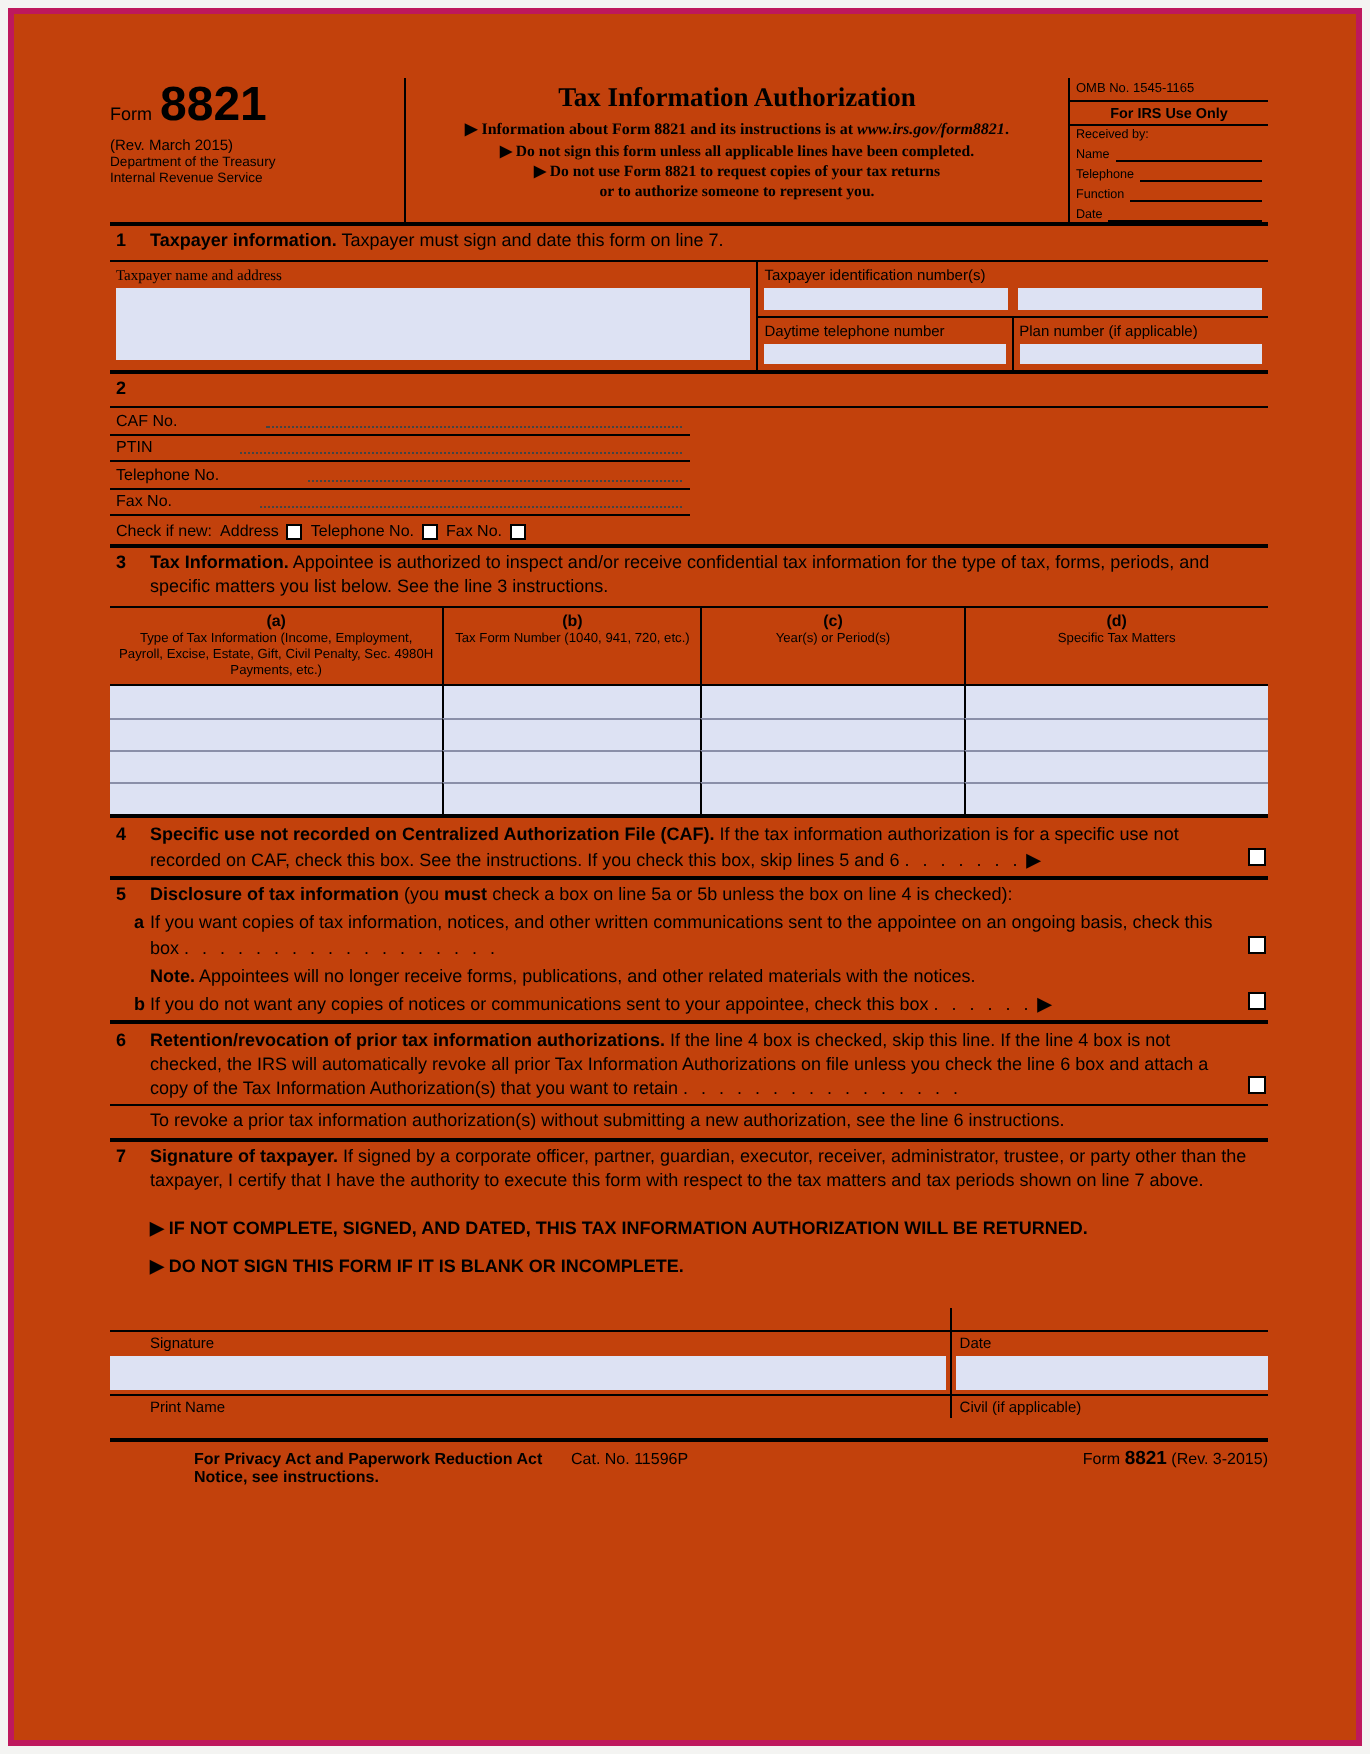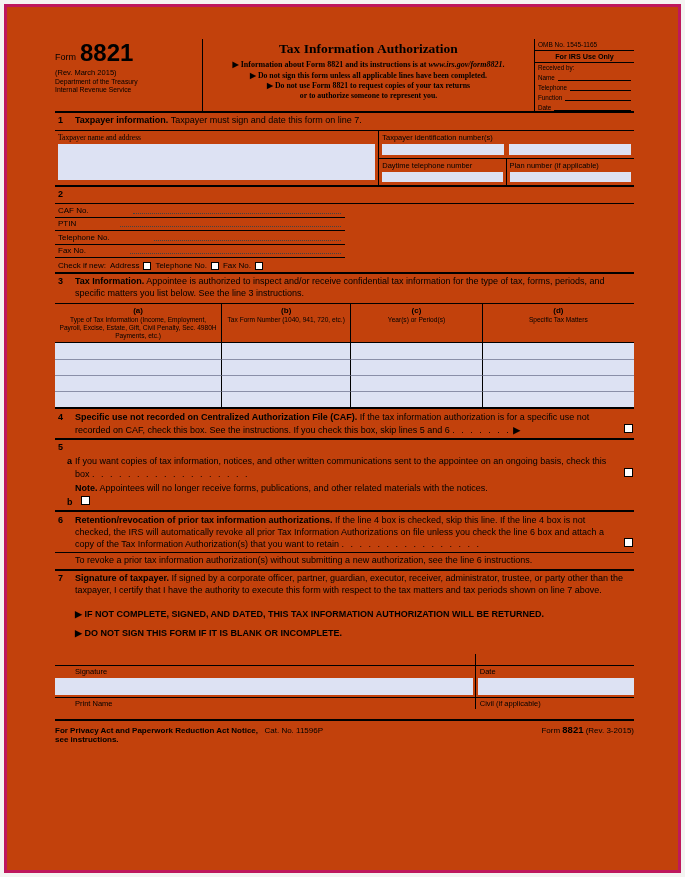--- a/index.html
+++ b/index.html
@@ -95,21 +95,21 @@
   .sig-labels { display: flex; border-top: 1px solid #000; font-size: 7.5px; }
   .sig-labels .lb-l { flex: 1; padding: 1px 2px 1px 20px; }
   .sig-labels .lb-r { width: 27.5%; border-left: 1px solid #000; padding: 1px 2px 1px 4px; }
   .sig-inputs { display: flex; }
   .sig-inputs .in-l { flex: 1; padding: 1px 2px 2px 0; }
   .sig-inputs .in-r { width: 27.5%; border-left: 1px solid #000; padding: 1px 0 2px 2px; }
   .sig-inputs .field { height: 17px; }
   .sig-labels.last { padding-bottom: 10px; }
 
   
-  .footer { display: flex; font-size: 8px; padding-top: 3px; align-items: baseline; }
+  .footer { display: flex; font-size: 8px; padding-top: 3px; align-items: baseline; margin-left: 42px; }
   .foot-left { font-weight: bold; flex: 1; }
   .foot-cat { width: 160px; }
   .foot-right { text-align: right; flex: 1; }
   .foot-num { font-weight: bold; font-size: 9.5px; }
 </style>
 </head>
 <body>
 
 <div class="page">
 <div class="content">
@@ -280,31 +280,33 @@
       <div class="sec-text"><b class="run">Specific use not recorded on Centralized Authorization File (CAF).</b><span> If the tax information authorization is for a specific use not recorded on CAF, check this box. See the instructions. If you check this box, skip lines 5 and 6 </span><span class="dots">. . . . . . .</span><b class="run"> ▶</b></div>
       <div class="check-col">
             <span class="checkbox"></span>
           </div>
     </div>
   </div>
 
   <div class="sec">
     <div class="sec-head" style="padding-bottom:1px;">
       <div class="sec-num">5</div>
+      <div class="sec-text"><b class="run">Disclosure of tax information</b><span> (you </span><b class="run">must</b><span> check a box on line 5a or 5b unless the box on line 4 is checked):</span></div>
     </div>
     <div class="para-row" style="padding-top:1px;">
       <div class="sub-num">a</div>
       <div class="sec-text"><span>If you want copies of tax information, notices, and other written communications sent to the appointee on an ongoing basis, check this box </span><span class="dots">. . . . . . . . . . . . . . . . . .</span></div>
       <div class="check-col">
             <span class="checkbox"></span>
           </div>
     </div>
     <div class="note-row"><b class="run">Note.</b><span> Appointees will no longer receive forms, publications, and other related materials with the notices.</span></div>
     <div class="para-row" style="padding-top:0;">
       <div class="sub-num">b</div>
+      <div class="sec-text"><span>If you do not want any copies of notices or communications sent to your appointee, check this box </span><span class="dots">. . . . . .</span><b class="run"> ▶</b></div>
       <div class="check-col">
             <span class="checkbox"></span>
           </div>
     </div>
   </div>
 
   <div class="sec">
     <div class="para-row">
       <div class="sec-num">6</div>
       <div class="sec-text"><b class="run">Retention/revocation of prior tax information authorizations.</b><span> If the line 4 box is checked, skip this line. If the line 4 box is not checked, the IRS will automatically revoke all prior Tax Information Authorizations on file unless you check the line 6 box and attach a copy of the Tax Information Authorization(s) that you want to retain </span><span class="dots">. . . . . . . . . . . . . . . .</span></div>

